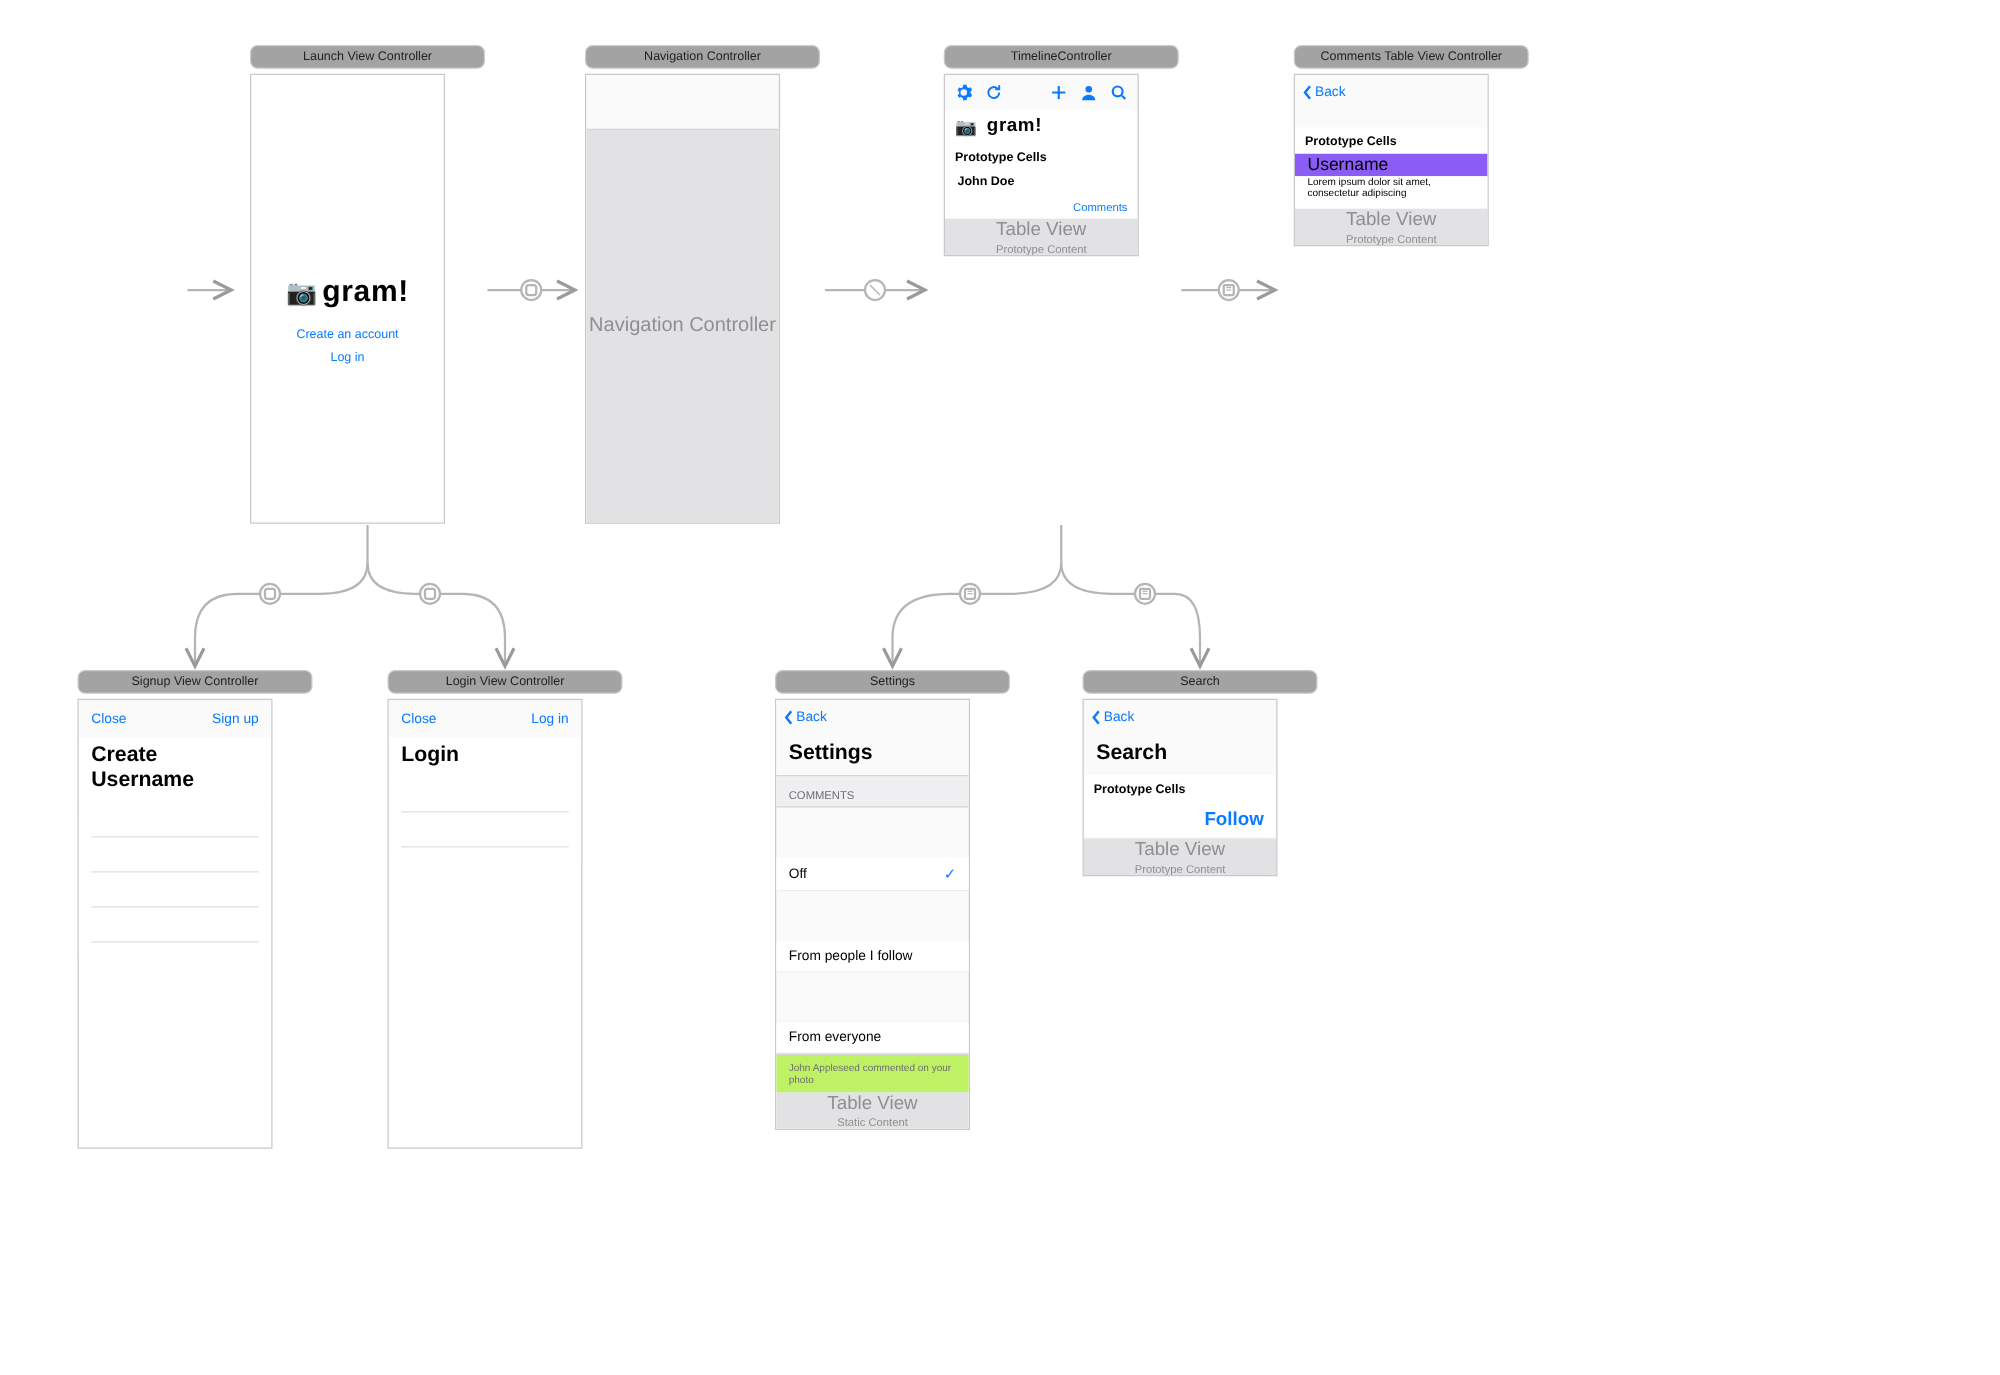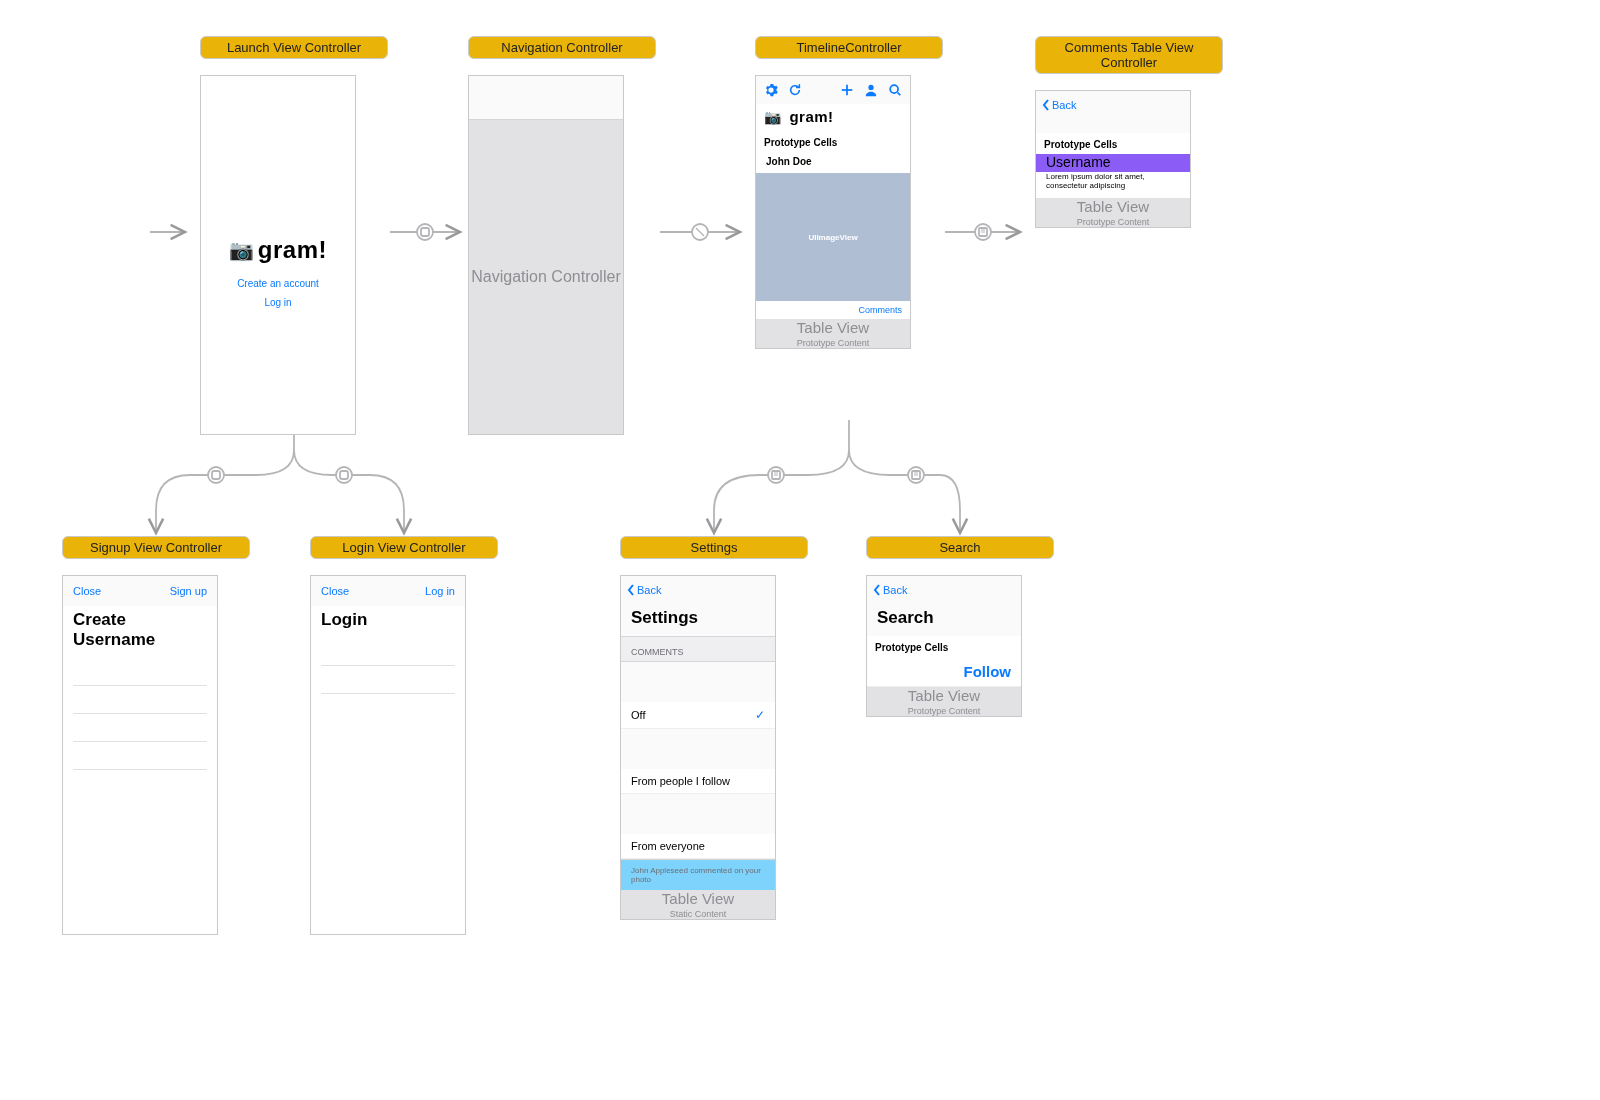--- a/index.html
+++ b/index.html
@@ -20,25 +20,25 @@
     height: 1100px;
     pointer-events: none;
   }
   .scene {
     position: absolute;
     width: 188px;
   }
   .scene-label {
     border: 1px solid #c9c9c9;
     border-radius: 6px;
-    background: #eab308;
-    font-size: 13px;
+    background: #a3a3a3;
+    font-size: 10px;
     text-align: center;
     padding: 3px 0;
-    margin-bottom: 16px;
+    margin-bottom: 4px;
     color: #222;
   }
   .screen {
     width: 156px;
     height: 360px;
     border: 1px solid #c9c9c9;
     background: #f7f7f8;
     position: relative;
     overflow: hidden;
   }
@@ -214,21 +214,21 @@
     background: #ffffff;
     font-size: 11px;
     border-bottom: 1px solid #eeeeee;
     margin-top: 40px;
   }
   .check { color: #0a7aff; font-size: 12px; }
   .footer-note {
     font-size: 8px;
     color: #6e6e73;
     padding: 6px 10px;
-    background: #7dd3fc;
+    background: #bef264;
     border-top: 1px solid #d6d6d8;
   }
 
   
   .follow-row {
     display: flex;
     justify-content: flex-end;
     padding: 6px 10px;
     background: #ffffff;
     border-bottom: 1px solid #eee;
@@ -349,21 +349,20 @@
             <line x1="11" y1="11" x2="14" y2="14"></line>
           </svg>
         </span>
     </div>
     <div class="title-row">
       <span class="camera-icon">📷</span>
       <span class="brand-text">gram!</span>
     </div>
     <div class="section-label">Prototype Cells</div>
     <div class="cell-user">John Doe</div>
-    <div class="image-placeholder">UIImageView</div>
     <div class="comments-row">
       <span>Comments</span>
     </div>
     <div class="tv-grey">
       <div class="big">Table View</div>
       <div class="small">Prototype Content</div>
     </div>
   </div>
 </div>
 

